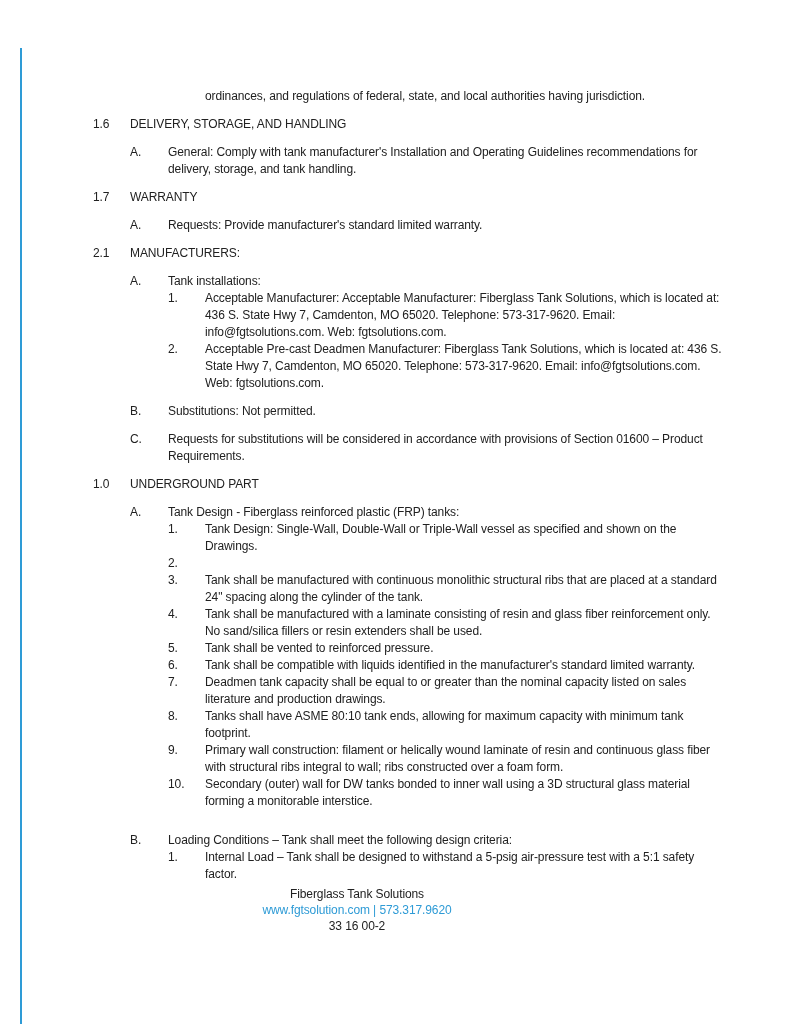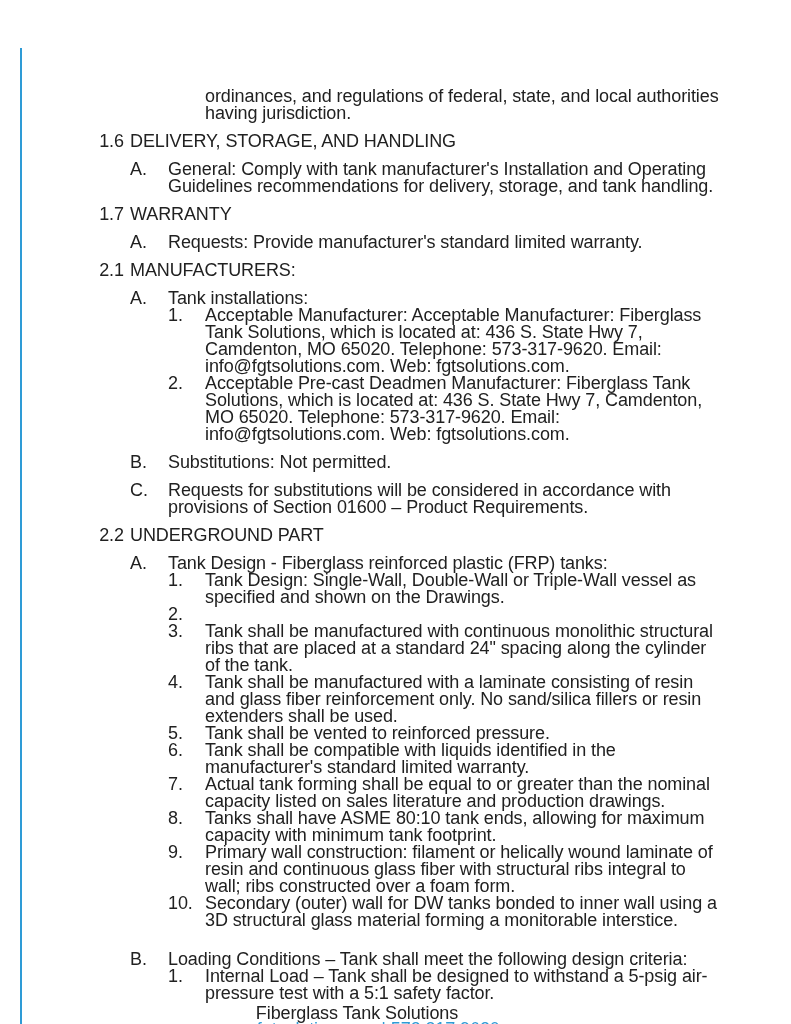--- a/index.html
+++ b/index.html
@@ -3,40 +3,40 @@
 <meta charset="utf-8">
 <style>
   * { margin:0; padding:0; box-sizing:border-box; }
   html, body { background:#ffffff; }
   .page {
     position:relative;
     width:791px; height:1024px;
     background:#ffffff;
     overflow:hidden;
     font-family:"Liberation Sans","DejaVu Sans",sans-serif;
-    font-size:18px;
+    font-size:12px;
     line-height:17px;
     color:#212121;
     letter-spacing:-0.1px;
   }
   .accent-line {
     position:absolute;
     left:20px; top:48px;
     width:2px; height:976px;
     background:#2e9bd6;
   }
   .content {
     position:absolute;
     left:93px; top:88px;
     width:629px;
   }
   .row { display:flex; align-items:flex-start; }
   .row .n { flex:0 0 auto; }
   .row .t { flex:1 1 auto; }
-  .sec .n { width:37px;text-align:center; }
+  .sec .n { width:37px; }
   .let { padding-left:37px; }
   .let .n { width:38px; }
   .itm { padding-left:75px; }
   .itm .n { width:37px; }
   .cont { padding-left:112px; }
   .part { white-space:pre-wrap; }
   .mb { margin-bottom:11px; }
   .gap-top { margin-top:22px; }
   .footer {
     width:714px;
@@ -109,21 +109,21 @@
       <span class="n">B.</span>
       <span class="t">Substitutions: Not permitted.</span>
     </div>
 
     <div class="row let mb">
       <span class="n">C.</span>
       <span class="t">Requests for substitutions will be considered in accordance with provisions of Section 01600 – Product Requirements.</span>
     </div>
 
     <div class="row sec mb">
-      <span class="n">2.2</span>
+      <span class="n">1.0</span>
       <span class="t">UNDERGROUND PART</span>
     </div>
 
     <div class="row let">
       <span class="n">A.</span>
       <span class="t">Tank Design - Fiberglass reinforced plastic (FRP) tanks:</span>
     </div>
 
     <div class="row itm">
       <span class="n">1.</span>
@@ -149,21 +149,21 @@
       <span class="t">Tank shall be vented to reinforced pressure.</span>
     </div>
 
     <div class="row itm">
       <span class="n">6.</span>
       <span class="t">Tank shall be compatible with liquids identified in the manufacturer's standard limited warranty.</span>
     </div>
 
     <div class="row itm">
       <span class="n">7.</span>
-      <span class="t">Actual tank forming shall be equal to or greater than the nominal capacity listed on sales literature and production drawings.</span>
+      <span class="t">Deadmen tank capacity shall be equal to or greater than the nominal capacity listed on sales literature and production drawings.</span>
     </div>
 
     <div class="row itm">
       <span class="n">8.</span>
       <span class="t">Tanks shall have ASME 80:10 tank ends, allowing for maximum capacity with minimum tank footprint.</span>
     </div>
 
     <div class="row itm">
       <span class="n">9.</span>
       <span class="t">Primary wall construction: filament or helically wound laminate of resin and continuous glass fiber with structural ribs integral to wall; ribs constructed over a foam form.</span>

